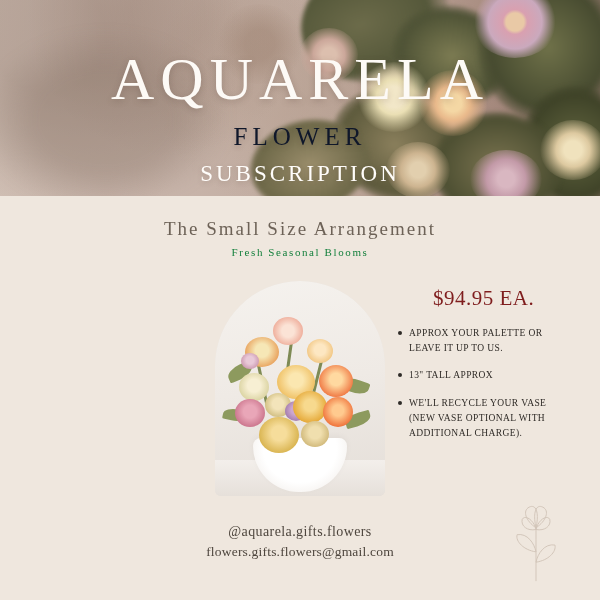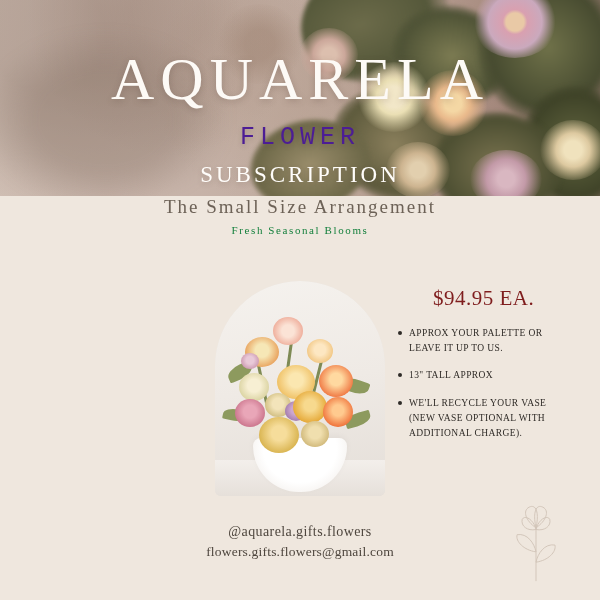--- a/index.html
+++ b/index.html
@@ -87,22 +87,22 @@
     font-family: "Liberation Serif", serif;
     color: #fdfaf6;
     font-size: 60px;
     line-height: 0.98;
     letter-spacing: 6px;
     text-shadow: 0 2px 6px rgba(90,70,58,0.28);
     margin: 0;
     white-space: nowrap;
   }
   .sub1 {
-    font-family: Liberation Mono, monospace;
-    color: #4c1d95;
+    font-family: Liberation Serif, serif;
+    color: #0f172a;
     font-size: 25px;
     letter-spacing: 5px;
     margin-top: 14px;
     text-shadow: 0 2px 5px rgba(90,70,58,0.25);
   }
   .sub2 {
     font-family: "Liberation Serif", serif;
     color: #fffdfa;
     font-size: 23px;
     letter-spacing: 3px;
@@ -117,20 +117,21 @@
     width: 600px; height: 404px;
     background: #efe7de;
   }
 
   .headline {
     text-align: center;
     font-family: "Liberation Serif", serif;
     color: #6d6257;
     font-size: 19px;
     letter-spacing: 2px;
+    margin-top: 22px;
   }
   .subhead {
     text-align: center;
     font-family: "Liberation Serif", serif;
     color: #15803d;
     font-size: 11px;
     letter-spacing: 1.6px;
     margin-top: 6px;
   }
 

